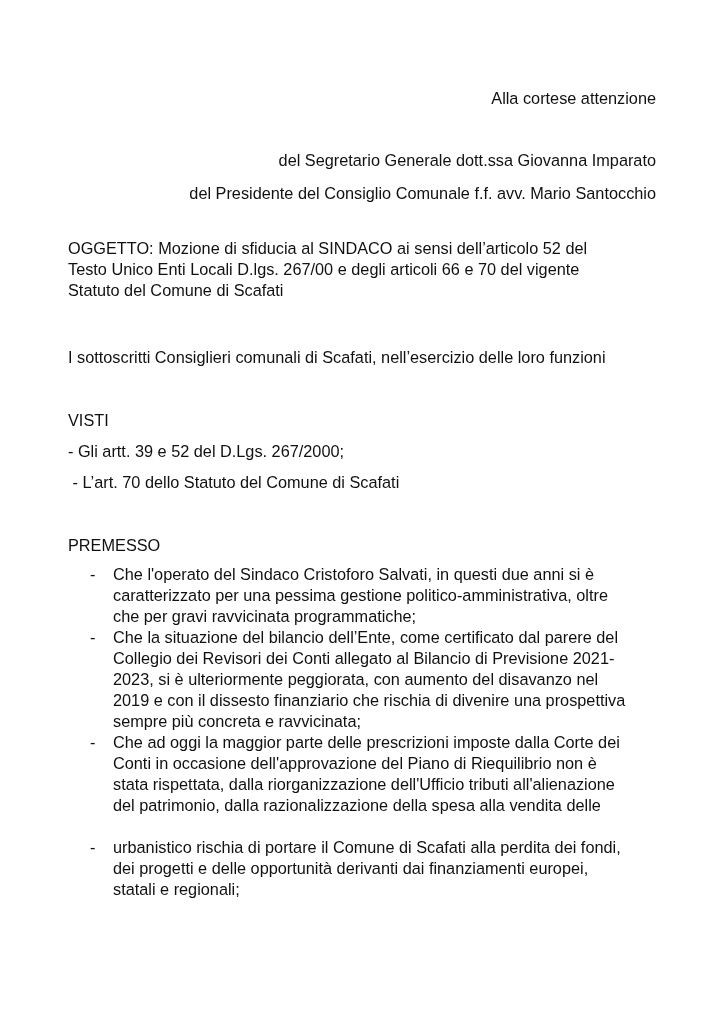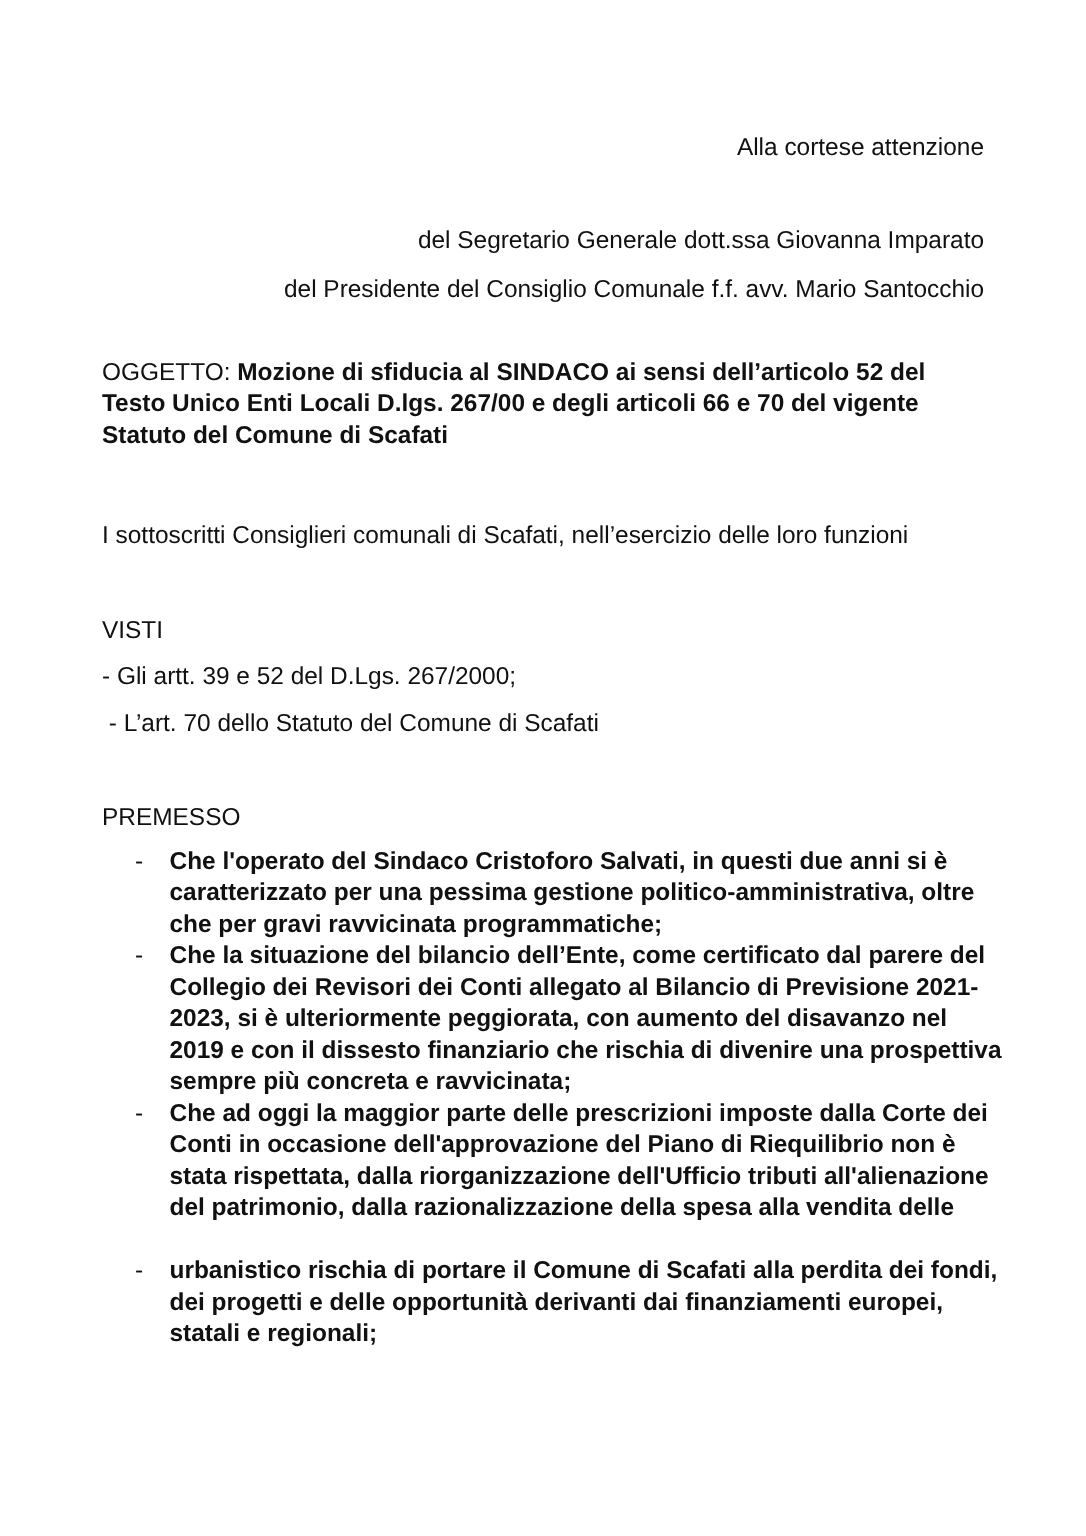--- a/index.html
+++ b/index.html
@@ -19,33 +19,33 @@
     .line {
       position: absolute;
       white-space: nowrap;
       line-height: 20px;
     }
     .right {
       right: 68px;
       text-align: center;
     }
     .left { left: 68px; }
-    .bold { font-weight: bold; }
+    .bold { font-weight: normal; }
     .list-dash {
       position: absolute;
       left: 90px;
       line-height: 20px;
     }
     .list-text {
       position: absolute;
       left: 113px;
       line-height: 21px;
       width: 560px;
     }
-    .list-text span { display: block; white-space: nowrap; font-weight: bold; }
+    .list-text span { display: block; white-space: nowrap; }
   </style>
 </head>
 <body>
 
 <div class="line right" style="top:88px;">Alla cortese attenzione</div>
 <div class="line right" style="top:150px;">del Segretario Generale dott.ssa Giovanna Imparato</div>
 <div class="line right" style="top:183px;">del Presidente del Consiglio Comunale f.f. avv. Mario Santocchio</div>
 
 <div class="line left" style="top:238px;">
   <span>OGGETTO:</span>

